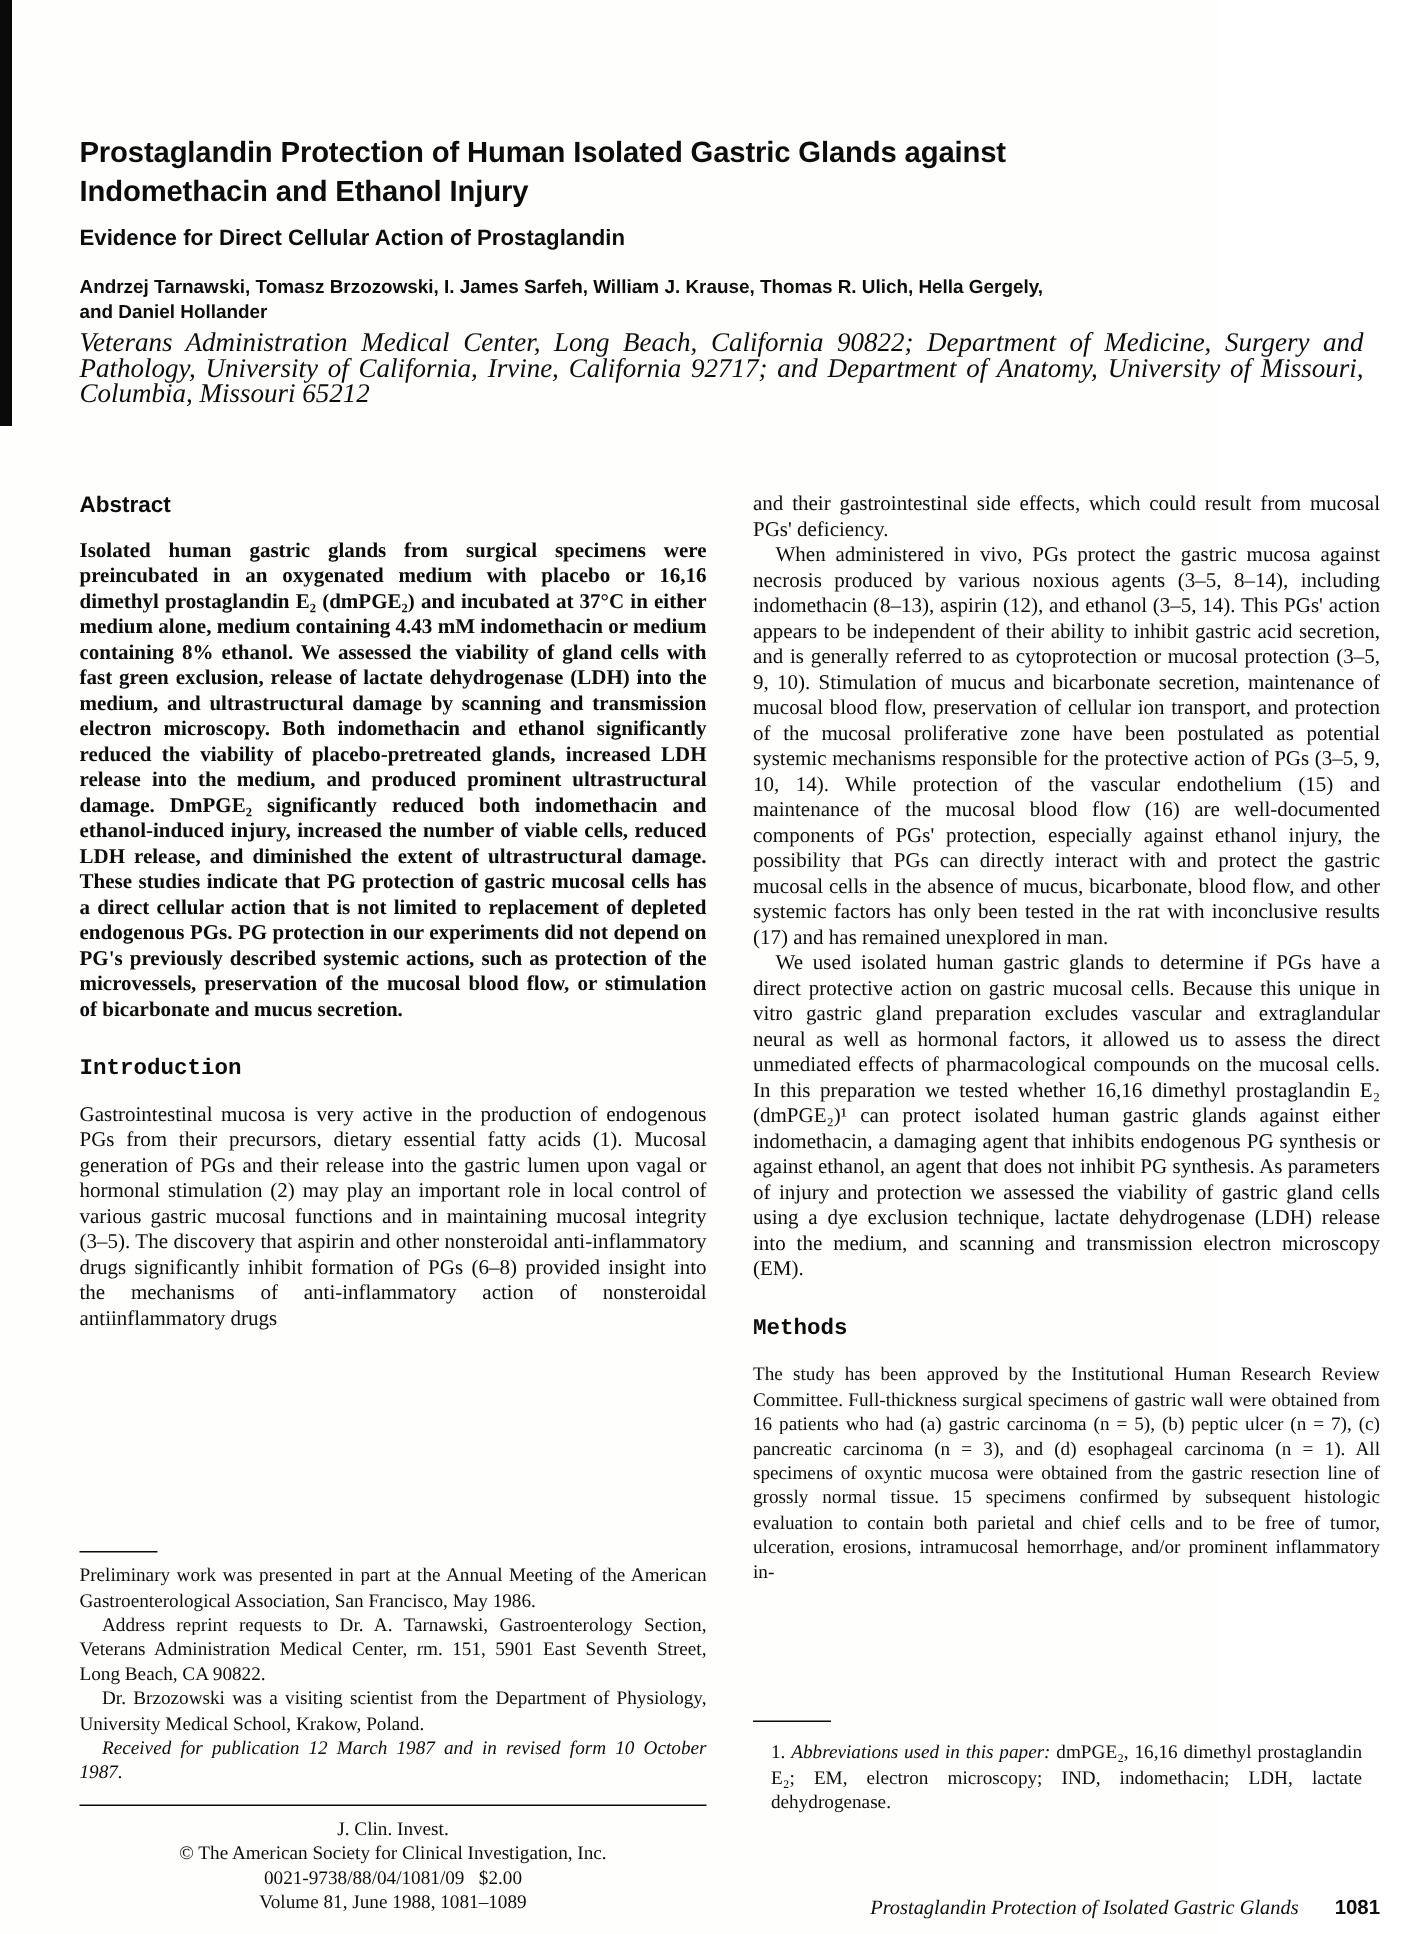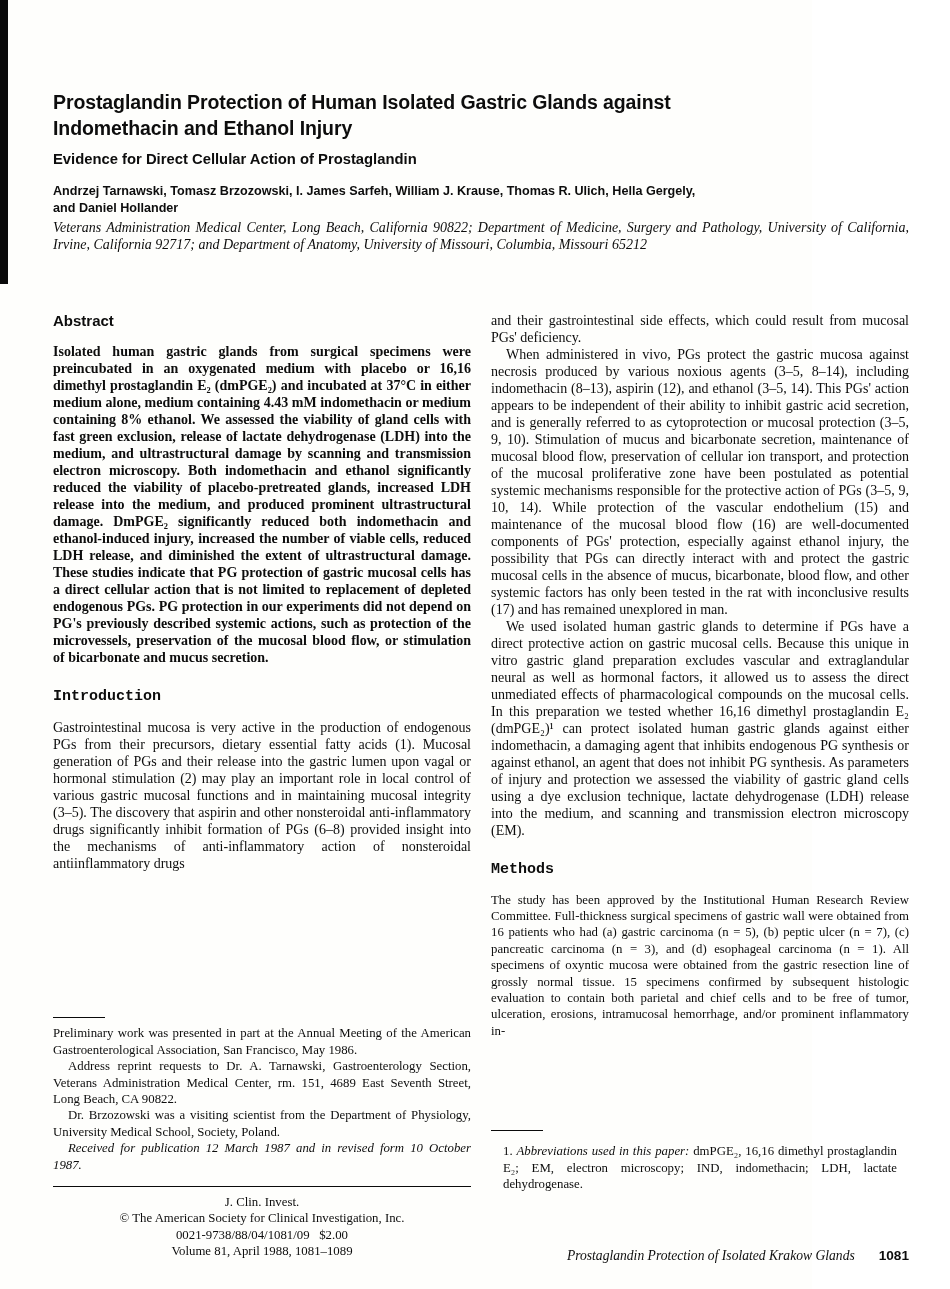--- a/index.html
+++ b/index.html
@@ -21,25 +21,25 @@
   }
   .subtitle {
     font-family:"Liberation Sans", sans-serif; font-weight:bold;
     font-size:14.8px; margin-top:10px;
   }
   .authors {
     font-family:"Liberation Sans", sans-serif; font-weight:bold;
     font-size:12.6px; line-height:17px; margin-top:16px; max-width:648px;
   }
   .affiliation {
-    font-style:italic; font-size:14px; line-height:16.8px; margin-top:3px;
+    font-style:italic; font-size:18px; line-height:16.8px; margin-top:3px;
     text-align:justify;
   }
 
-  .columns { display:flex; gap:20px; margin-top:58px; height:952px; }
+  .columns { display:flex; gap:31px; margin-top:58px; height:952px; }
   .col { flex:0 0 418px; width:418px; display:flex; flex-direction:column; }
 
   .section-heading {
     font-family:"Liberation Sans", sans-serif; font-weight:bold;
     font-size:15px; margin:0 0 14px 0;
   }
   .mt-section { margin-top:22px;font-family:Liberation Mono, monospace; }
 
   .body-text { font-size:14px; line-height:17px; text-align:justify; margin:0; }
   .abstract-text { font-weight:bold; }
@@ -89,47 +89,47 @@
       <div class="col">
         <h2 class="section-heading">Abstract</h2>
         <p class="body-text abstract-text">Isolated human gastric glands from surgical specimens were preincubated in an oxygenated medium with placebo or 16,16 dimethyl prostaglandin E₂ (dmPGE₂) and incubated at 37°C in either medium alone, medium containing 4.43 mM indomethacin or medium containing 8% ethanol. We assessed the viability of gland cells with fast green exclusion, release of lactate dehydrogenase (LDH) into the medium, and ultrastructural damage by scanning and transmission electron microscopy. Both indomethacin and ethanol significantly reduced the viability of placebo-pretreated glands, increased LDH release into the medium, and produced prominent ultrastructural damage. DmPGE₂ significantly reduced both indomethacin and ethanol-induced injury, increased the number of viable cells, reduced LDH release, and diminished the extent of ultrastructural damage. These studies indicate that PG protection of gastric mucosal cells has a direct cellular action that is not limited to replacement of depleted endogenous PGs. PG protection in our experiments did not depend on PG's previously described systemic actions, such as protection of the microvessels, preservation of the mucosal blood flow, or stimulation of bicarbonate and mucus secretion.</p>
 
         <h2 class="section-heading mt-section">Introduction</h2>
         <p class="body-text">Gastrointestinal mucosa is very active in the production of endogenous PGs from their precursors, dietary essential fatty acids (1). Mucosal generation of PGs and their release into the gastric lumen upon vagal or hormonal stimulation (2) may play an important role in local control of various gastric mucosal functions and in maintaining mucosal integrity (3–5). The discovery that aspirin and other nonsteroidal anti-inflammatory drugs significantly inhibit formation of PGs (6–8) provided insight into the mechanisms of anti-inflammatory action of nonsteroidal antiinflammatory drugs</p>
 
         <div class="footnote-block">
           <div class="fn-rule"></div>
           <p class="small-text">Preliminary work was presented in part at the Annual Meeting of the American Gastroenterological Association, San Francisco, May 1986.</p>
-          <p class="small-text indent">Address reprint requests to Dr. A. Tarnawski, Gastroenterology Section, Veterans Administration Medical Center, rm. 151, 4689 East Seventh Street, Long Beach, CA 90822.</p>
-          <p class="small-text indent">Dr. Brzozowski was a visiting scientist from the Department of Physiology, University Medical School, Society, Poland.</p>
+          <p class="small-text indent">Address reprint requests to Dr. A. Tarnawski, Gastroenterology Section, Veterans Administration Medical Center, rm. 151, 5901 East Seventh Street, Long Beach, CA 90822.</p>
+          <p class="small-text indent">Dr. Brzozowski was a visiting scientist from the Department of Physiology, University Medical School, Krakow, Poland.</p>
           <p class="small-text indent italic">Received for publication 12 March 1987 and in revised form 10 October 1987.</p>
         </div>
 
         <div class="journal-block">
           <p class="small-text">J. Clin. Invest.</p>
           <p class="small-text">© The American Society for Clinical Investigation, Inc.</p>
           <p class="small-text">0021-9738/88/04/1081/09&nbsp;&nbsp;&nbsp;$2.00</p>
-          <p class="small-text">Volume 81, April 1988, 1081–1089</p>
+          <p class="small-text">Volume 81, June 1988, 1081–1089</p>
         </div>
       </div>
 
       <div class="col">
         <p class="body-text flow">and their gastrointestinal side effects, which could result from mucosal PGs' deficiency.</p>
         <p class="body-text indent flow">When administered in vivo, PGs protect the gastric mucosa against necrosis produced by various noxious agents (3–5, 8–14), including indomethacin (8–13), aspirin (12), and ethanol (3–5, 14). This PGs' action appears to be independent of their ability to inhibit gastric acid secretion, and is generally referred to as cytoprotection or mucosal protection (3–5, 9, 10). Stimulation of mucus and bicarbonate secretion, maintenance of mucosal blood flow, preservation of cellular ion transport, and protection of the mucosal proliferative zone have been postulated as potential systemic mechanisms responsible for the protective action of PGs (3–5, 9, 10, 14). While protection of the vascular endothelium (15) and maintenance of the mucosal blood flow (16) are well-documented components of PGs' protection, especially against ethanol injury, the possibility that PGs can directly interact with and protect the gastric mucosal cells in the absence of mucus, bicarbonate, blood flow, and other systemic factors has only been tested in the rat with inconclusive results (17) and has remained unexplored in man.</p>
         <p class="body-text indent flow">We used isolated human gastric glands to determine if PGs have a direct protective action on gastric mucosal cells. Because this unique in vitro gastric gland preparation excludes vascular and extraglandular neural as well as hormonal factors, it allowed us to assess the direct unmediated effects of pharmacological compounds on the mucosal cells. In this preparation we tested whether 16,16 dimethyl prostaglandin E₂ (dmPGE₂)¹ can protect isolated human gastric glands against either indomethacin, a damaging agent that inhibits endogenous PG synthesis or against ethanol, an agent that does not inhibit PG synthesis. As parameters of injury and protection we assessed the viability of gastric gland cells using a dye exclusion technique, lactate dehydrogenase (LDH) release into the medium, and scanning and transmission electron microscopy (EM).</p>
 
         <h2 class="section-heading mt-section">Methods</h2>
         <p class="small-text">The study has been approved by the Institutional Human Research Review Committee. Full-thickness surgical specimens of gastric wall were obtained from 16 patients who had (a) gastric carcinoma (n = 5), (b) peptic ulcer (n = 7), (c) pancreatic carcinoma (n = 3), and (d) esophageal carcinoma (n = 1). All specimens of oxyntic mucosa were obtained from the gastric resection line of grossly normal tissue. 15 specimens confirmed by subsequent histologic evaluation to contain both parietal and chief cells and to be free of tumor, ulceration, erosions, intramucosal hemorrhage, and/or prominent inflammatory in-</p>
 
         <div class="abbrev-block">
           <div class="fn-rule"></div>
           <p class="small-text"><span>1. </span><span class="italic">Abbreviations used in this paper:</span><span> dmPGE₂, 16,16 dimethyl prostaglandin E₂; EM, electron microscopy; IND, indomethacin; LDH, lactate dehydrogenase.</span></p>
         </div>
 
         <div class="page-footer">
-          <span class="running-title">Prostaglandin Protection of Isolated Krakow Glands</span>
+          <span class="running-title">Prostaglandin Protection of Isolated Gastric Glands</span>
           <span class="page-number">1081</span>
         </div>
       </div>
 
     </div>
   </div>
 </div>
 
 </body></html>

